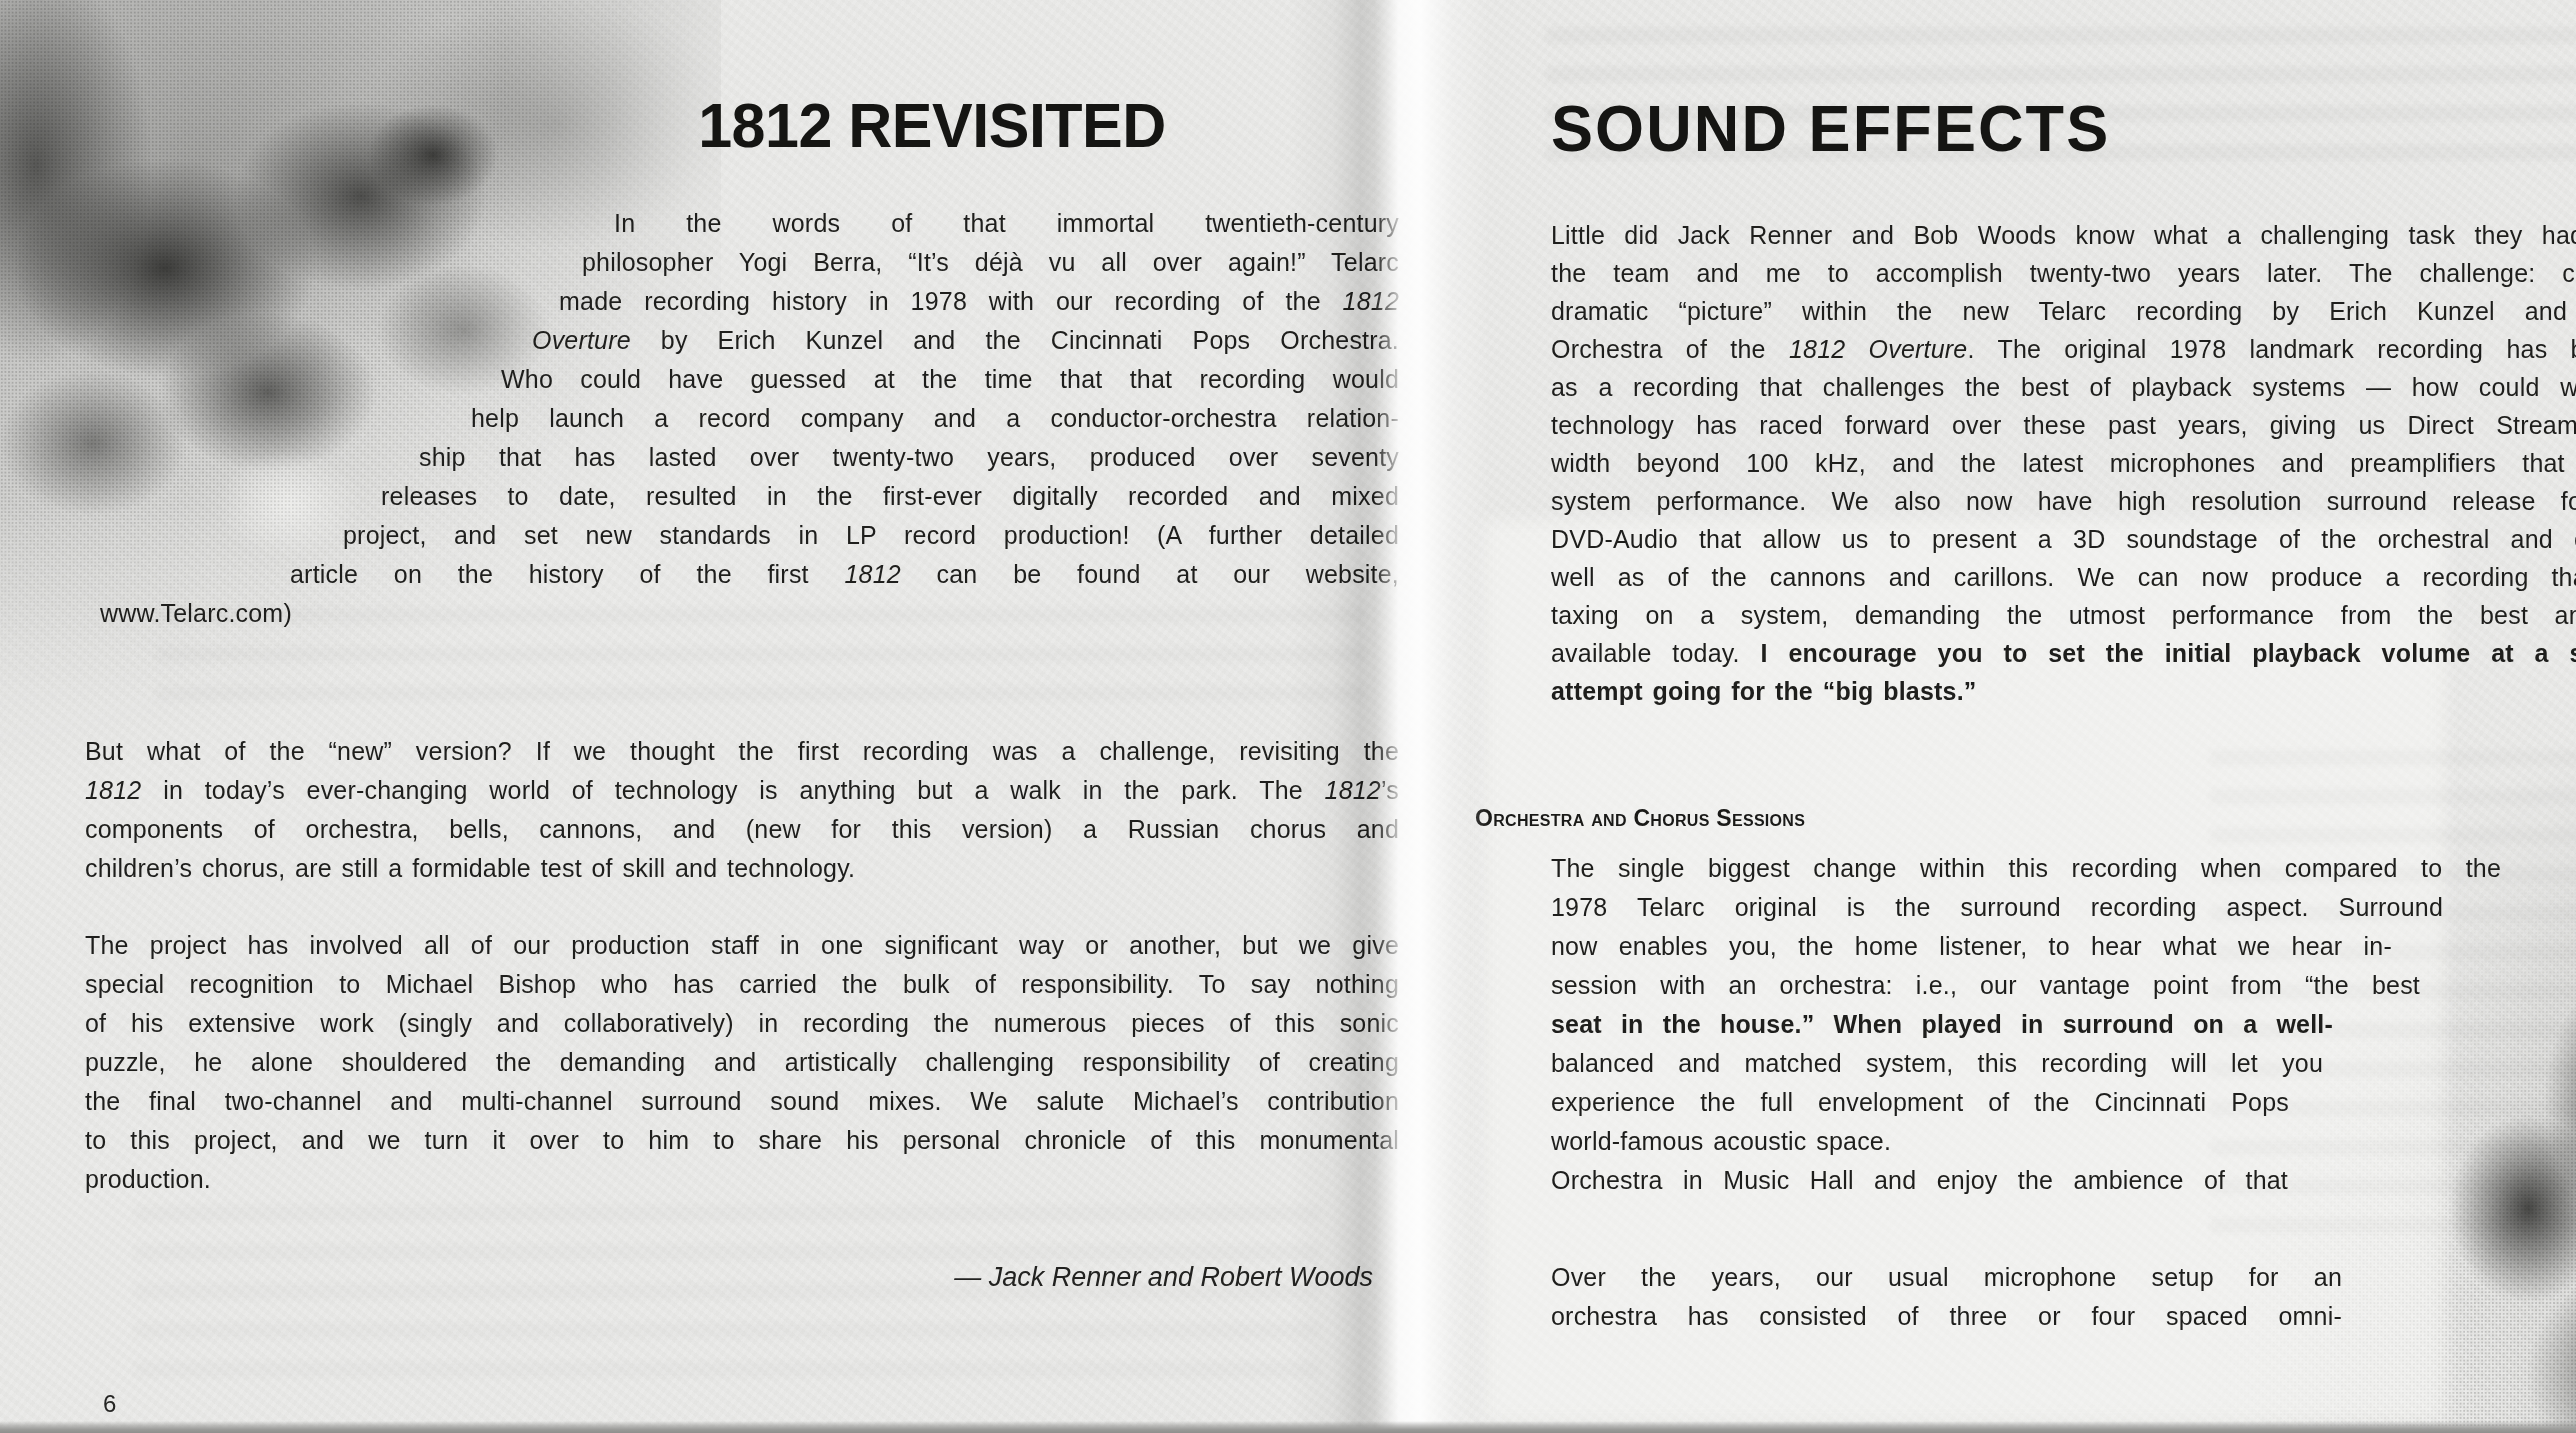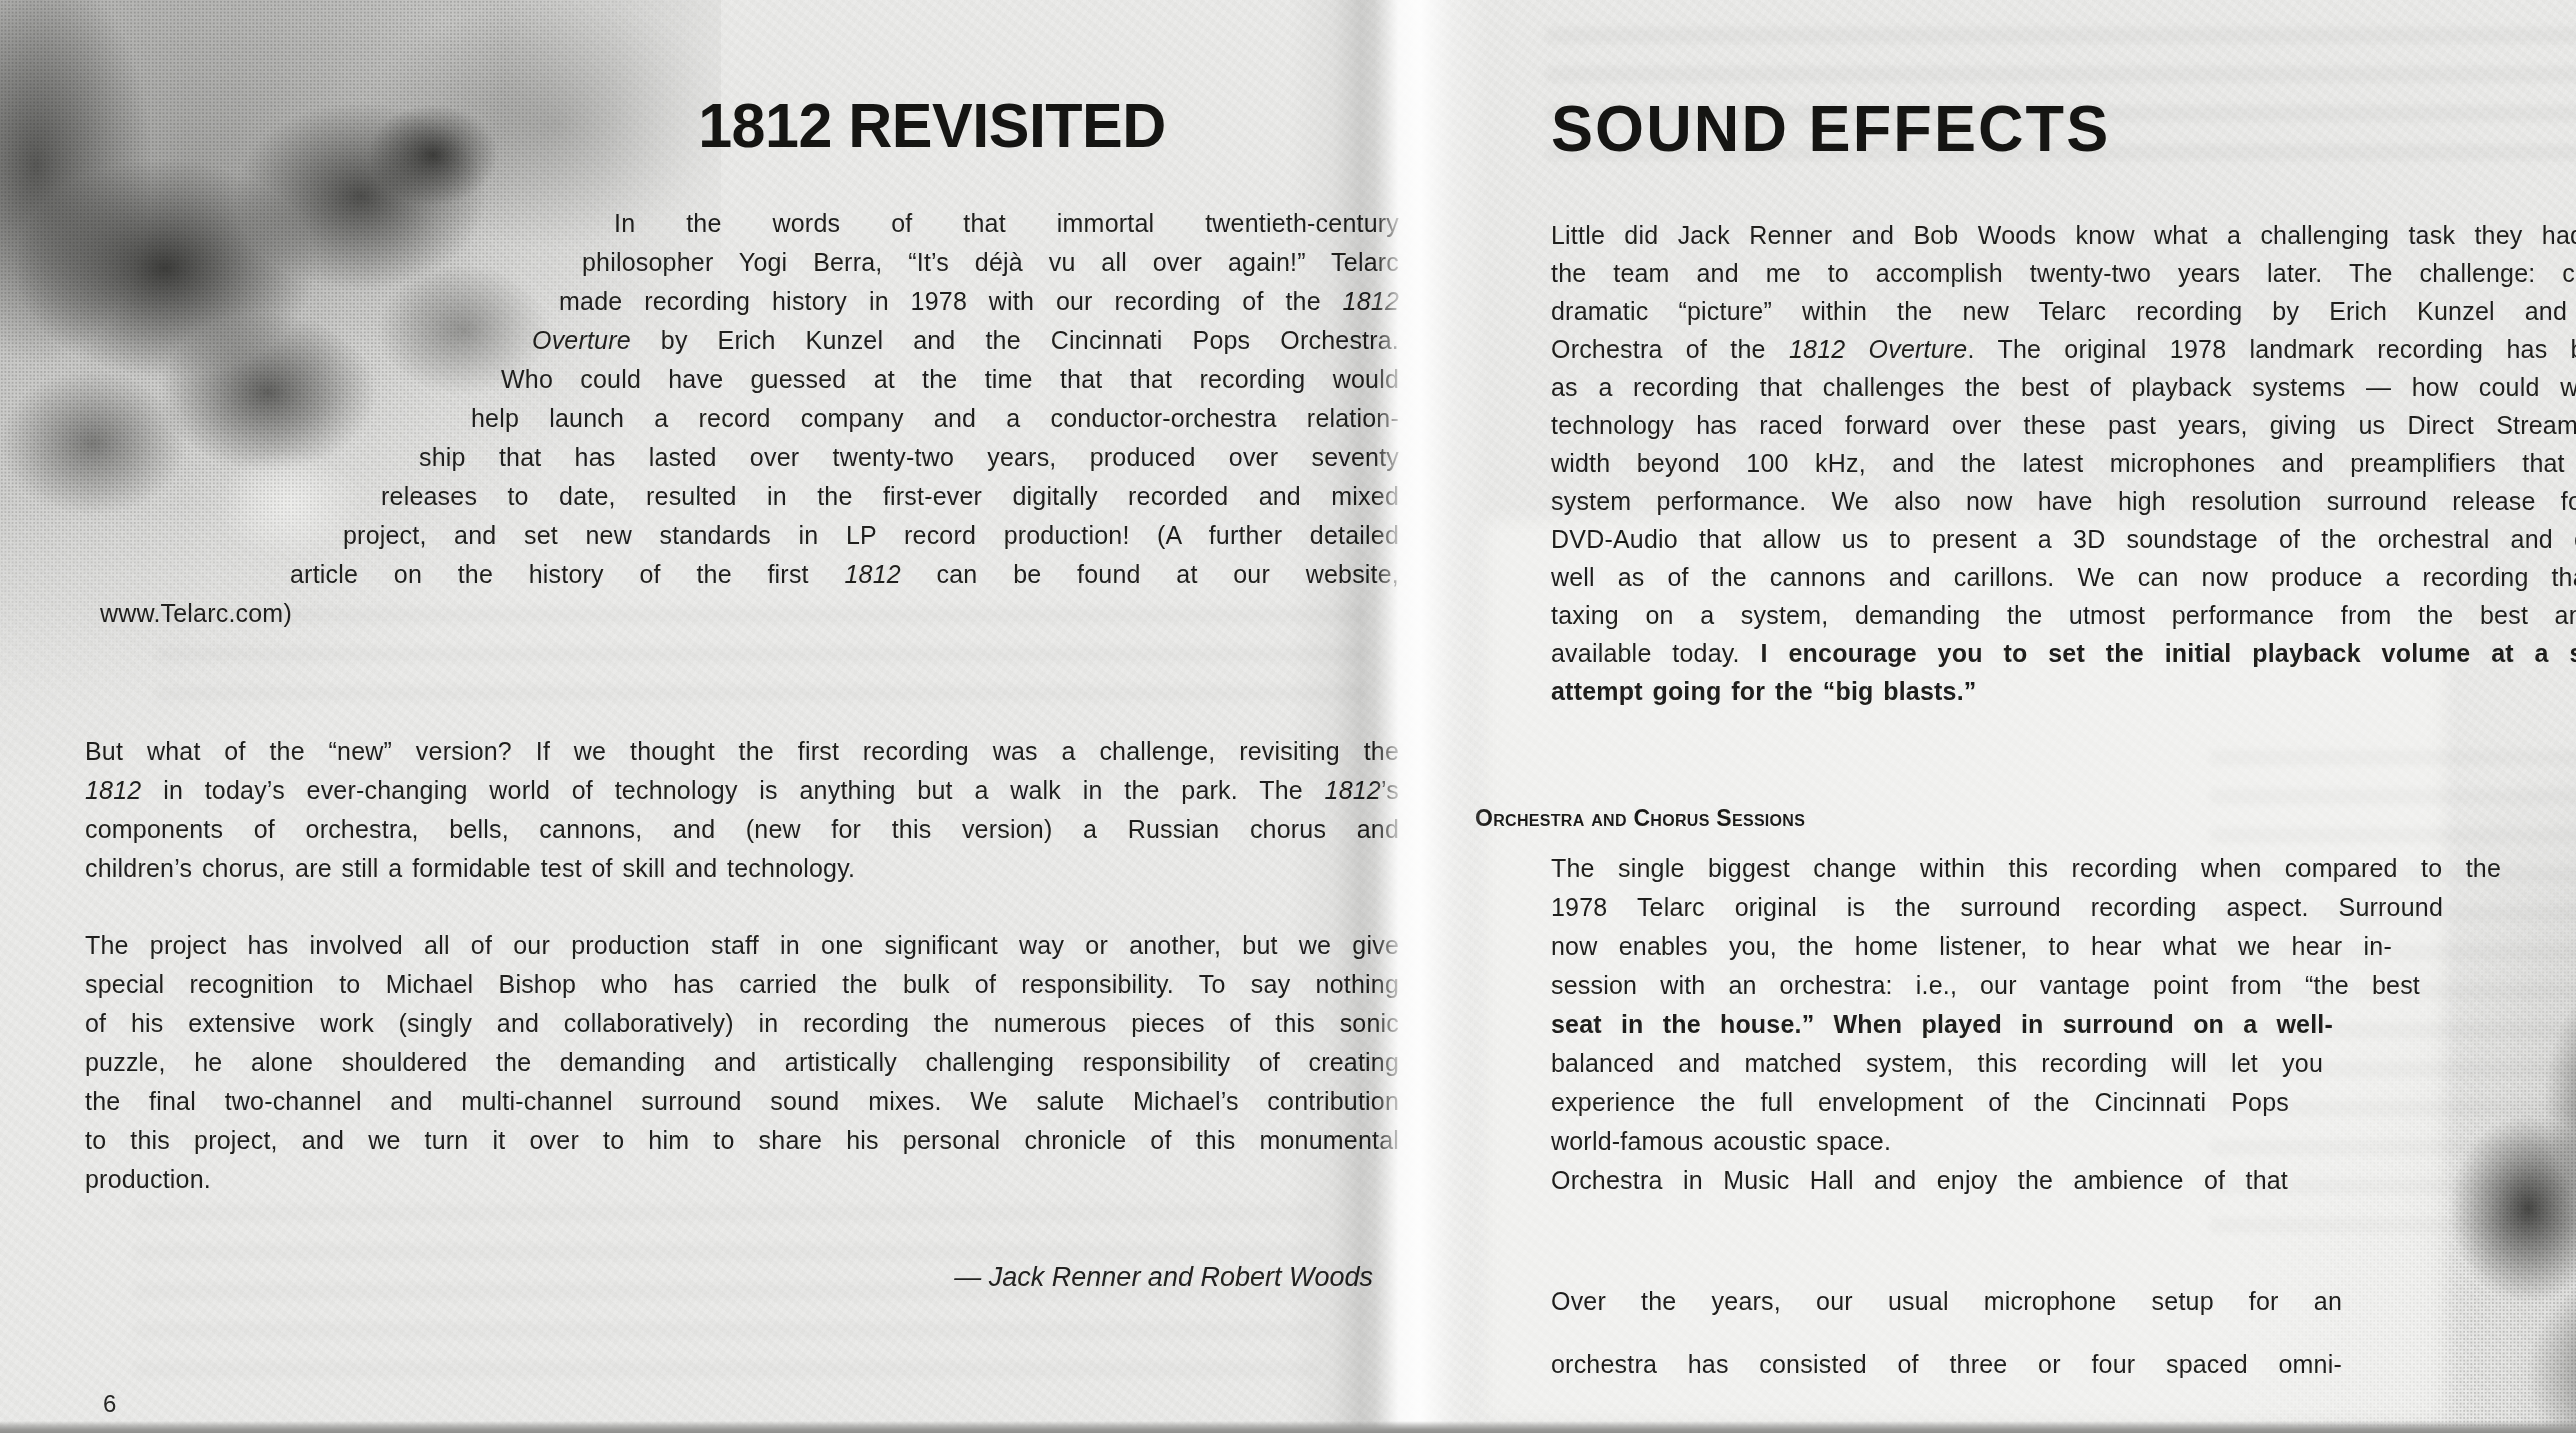--- a/index.html
+++ b/index.html
@@ -119,21 +119,21 @@
   #r-subhead{
     position:absolute;left:1475px;top:805px;
     font-size:23px;font-weight:700;
     font-variant:small-caps;
     letter-spacing:0.3px;
     color:#1a1a18;
   }
   #r-para2{left:1551px;top:849px;}
   #r-para2 .tline{line-height:39px;height:39px;}
   #r-para3{left:1551px;top:1258px;}
-  #r-para3 .tline{line-height:39px;height:39px;margin-top:24px;}
+  #r-para3 .tline{line-height:39px;height:39px;}
   i{font-style:italic;}
   b{font-weight:700;}
 </style>
 </head>
 <body>
 
 <div class="spread">
 
   <div class="illus" id="img-left">
     <div class="dots"></div>

